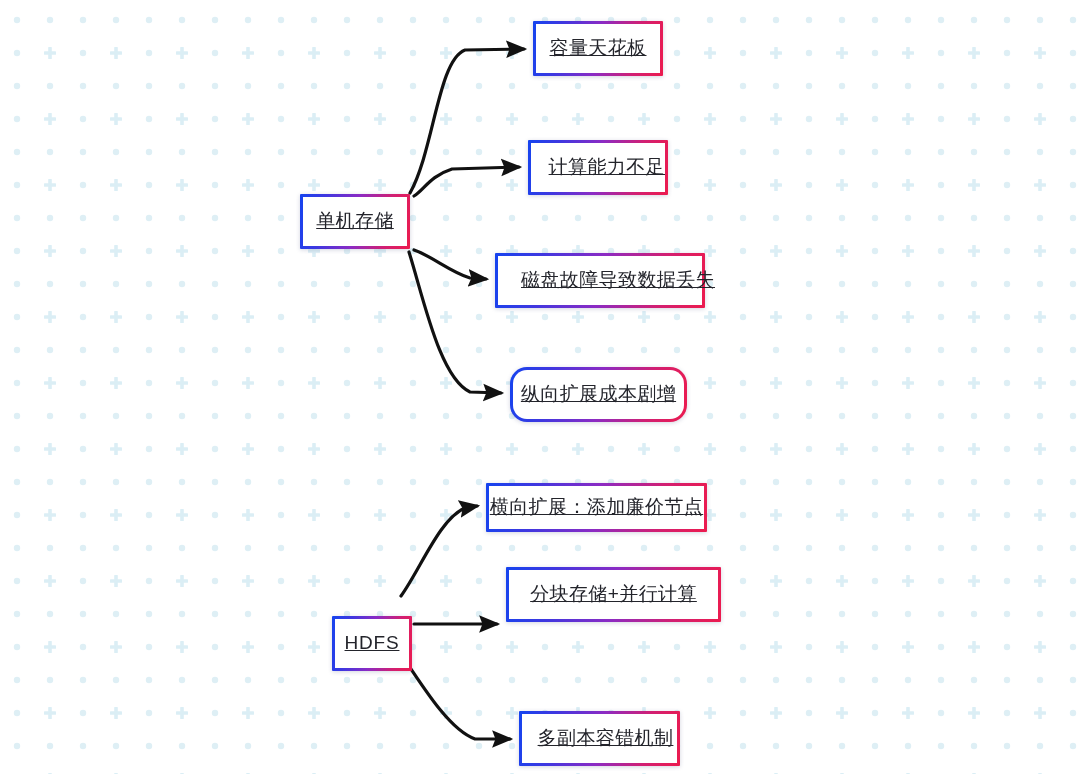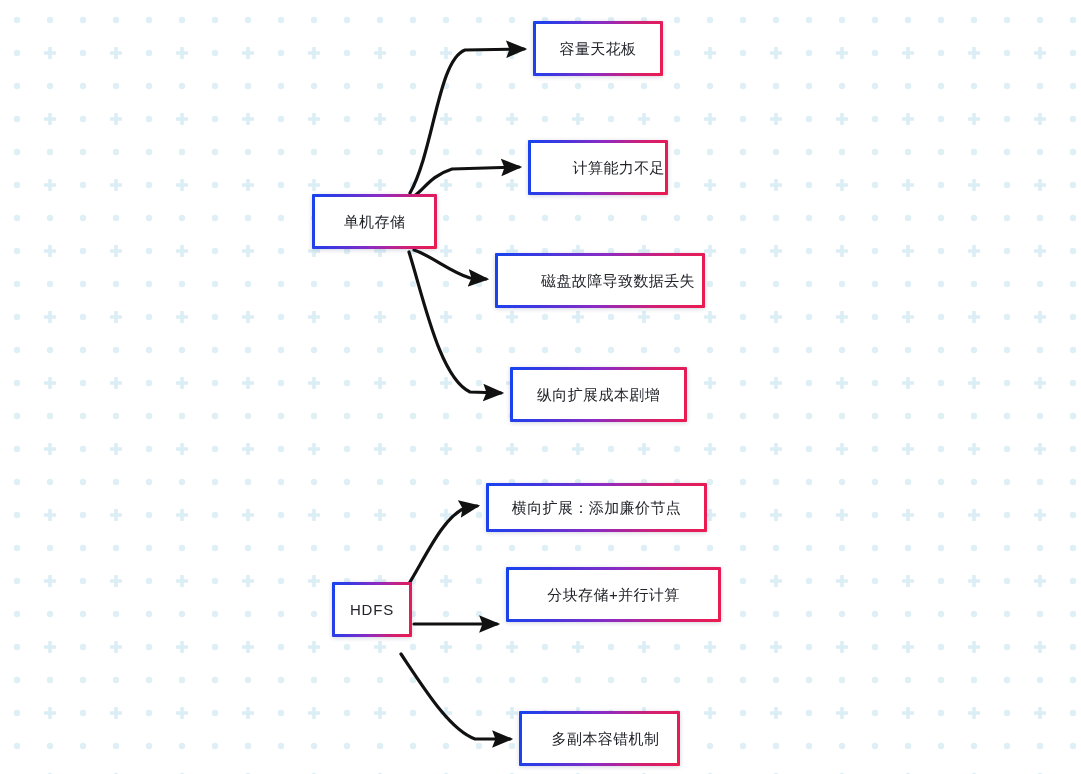--- a/index.html
+++ b/index.html
@@ -63,25 +63,26 @@
     background-image: linear-gradient(#ffffff, #ffffff),
                       linear-gradient(100deg, #1544ef 0%, #3f37e0 22%, #8b2bc4 50%, #d21f72 78%, #ec1b4e 100%);
     background-origin: border-box;
     background-clip: padding-box, border-box;
     border: 3px solid transparent;
     border-radius: 1px;
     box-shadow: 0 1px 4px rgba(60, 70, 120, 0.22);
   }
   .node-label {
     color: #23242b;
-    font-size: 15px;
+    font-size: 19px;
     line-height: 1.3;
     letter-spacing: 0.4px;
     white-space: nowrap;
     font-family: "Liberation Sans", "DejaVu Sans", sans-serif;
+    text-decoration: underline;
   }
   .node-label.latin {
     letter-spacing: 0.8px;
   }
 </style>
 </head>
 <body>
 
 <div id="canvas">
 
@@ -112,36 +113,36 @@
         <path class="edge" d="M 414 196 C 424 190, 430 176, 452 169 L 519 167" marker-end="url(#arrowhead)" stroke="#111111"></path>
         <path class="edge" d="M 414 250 C 432 256, 450 272, 470 278 L 486 279" marker-end="url(#arrowhead)" stroke="#111111"></path>
         <path class="edge" d="M 409 252 C 424 300, 440 378, 470 392 L 501 393" marker-end="url(#arrowhead)" stroke="#111111"></path>
         <path class="edge" d="M 401 596 C 420 570, 440 518, 465 508 L 477 506" marker-end="url(#arrowhead)" stroke="#111111"></path>
         <path class="edge" d="M 414 624 L 497 624" marker-end="url(#arrowhead)" stroke="#111111"></path>
         <path class="edge" d="M 401 654 C 425 690, 450 730, 475 739 L 510 739" marker-end="url(#arrowhead)" stroke="#111111"></path>
       </g>
   </svg>
 
   <div id="node-layer">
-      <div class="node" style="left: 312px; top: 194px; width: 125px; height: 55px; text-align: center;">
+      <div class="node" style="left: 300px; top: 194px; width: 110px; height: 55px; text-align: center;">
         <span class="node-label">单机存储</span>
       </div>
       <div class="node" style="left: 533px; top: 21px; width: 130px; height: 55px;">
         <span class="node-label">容量天花板</span>
       </div>
       <div class="node" style="left: 528px; top: 140px; width: 140px; height: 55px; justify-content: flex-end;">
         <span class="node-label">计算能力不足</span>
       </div>
       <div class="node" style="left: 495px; top: 253px; width: 210px; height: 55px; padding-left: 36px;">
         <span class="node-label">磁盘故障导致数据丢失</span>
       </div>
-      <div class="node" style="left: 510px; top: 367px; width: 177px; height: 55px;">
+      <div class="node" style="left: 510px; top: 367px; width: 177px; height: 55px; border-radius: 17px;">
         <span class="node-label">纵向扩展成本剧增</span>
       </div>
-      <div class="node" style="left: 332px; top: 582px; width: 80px; height: 55px;">
+      <div class="node" style="left: 332px; top: 616px; width: 80px; height: 55px;">
         <span class="node-label latin">HDFS</span>
       </div>
       <div class="node" style="left: 486px; top: 483px; width: 221px; height: 49px;">
         <span class="node-label">横向扩展：添加廉价节点</span>
       </div>
       <div class="node" style="left: 506px; top: 567px; width: 215px; height: 55px;">
         <span class="node-label">分块存储+并行计算</span>
       </div>
       <div class="node" style="left: 519px; top: 711px; width: 161px; height: 55px; padding-left: 12px;">
         <span class="node-label">多副本容错机制</span>

